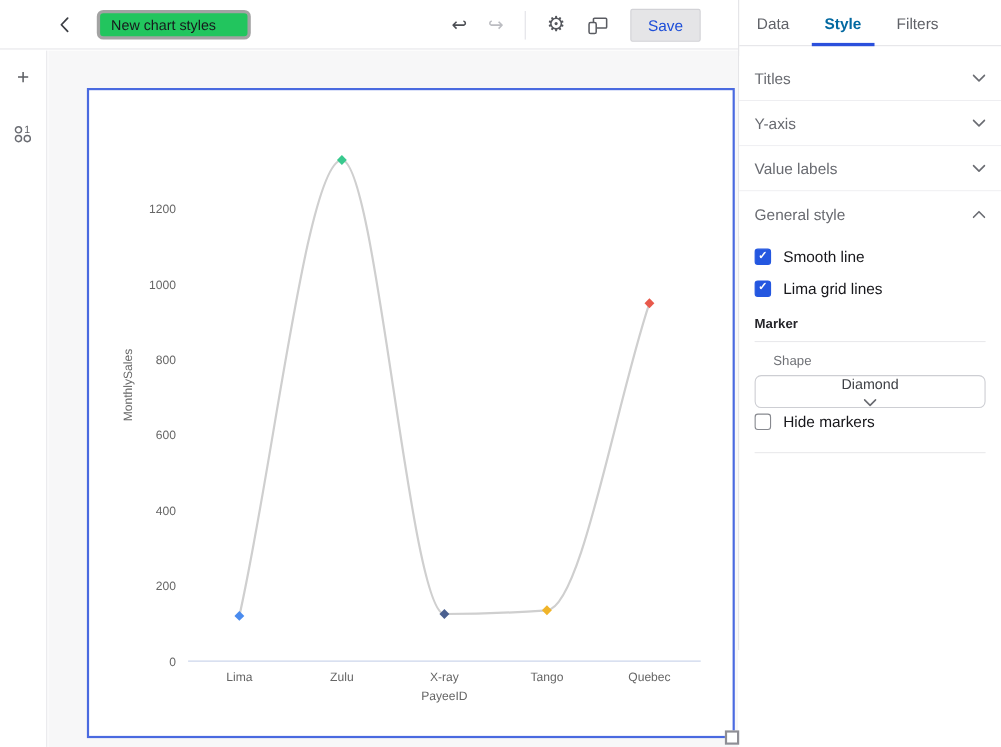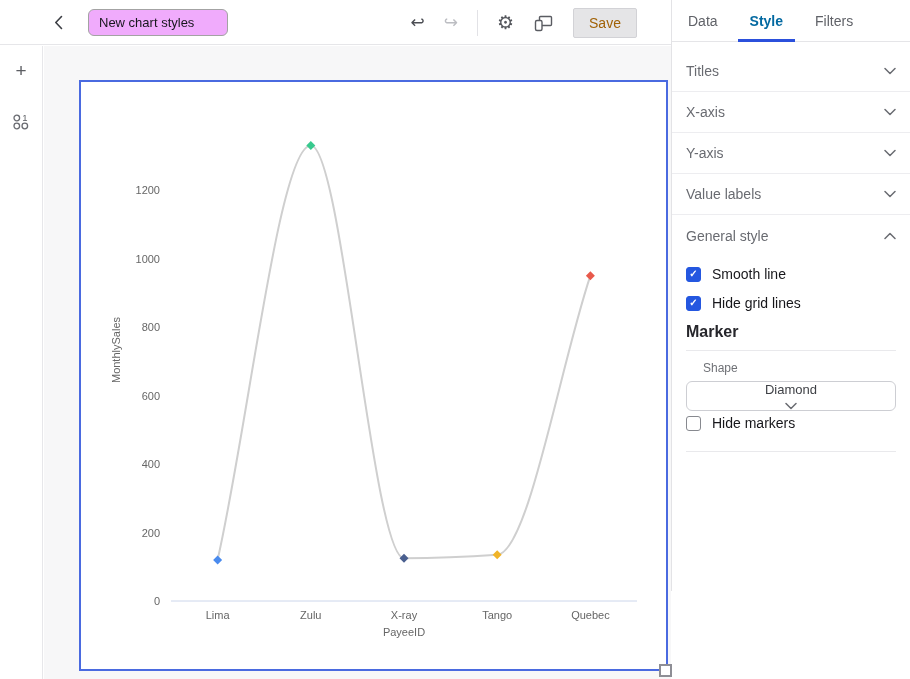--- a/index.html
+++ b/index.html
@@ -5,33 +5,33 @@
   * { margin:0; padding:0; box-sizing:border-box; }
   html,body { width:910px; height:679px; overflow:hidden; background:#fff;
     font-family:"Liberation Sans", sans-serif; }
   .app { position:relative; width:910px; height:679px; }
 
   
   .topbar { position:absolute; left:0; top:0; width:671px; height:45px; background:#fff;
     border-bottom:1px solid #e6e6e9; display:flex; align-items:center; }
   .back-btn { margin-left:48px; width:20px; height:24px; background:none; border:none;
     display:flex; align-items:center; justify-content:center; cursor:pointer; }
-  .title-input { margin-left:20px; width:140px; height:27px; border:1px solid #a3a3a3;
+  .title-input { margin-left:20px; width:140px; height:27px; border:3px solid #a3a3a3;
     border-radius:6px; padding:0 10px; font-size:13px; color:#17171c;
-    font-family:"Liberation Sans", sans-serif; outline:none; background:#f0abfc; }
+    font-family:"Liberation Sans", sans-serif; outline:none; background:#22c55e; }
   .tool-cluster { position:absolute; right:34px; top:0; height:45px; display:flex;
     align-items:center; gap:19px; }
   .icon-btn { background:none; border:none; cursor:pointer; display:flex; align-items:center;
     justify-content:center; padding:0; }
   .undo-glyph { font-size:17px; color:#4c4e54; line-height:1; }
   .redo-glyph { font-size:17px; color:#bcbdc2; line-height:1; }
   .gear-glyph { font-size:19px; color:#55575d; line-height:1; }
   .vdiv { width:1px; height:26px; background:#e2e2e6; }
   .save-btn { width:64px; height:30px; border-radius:2px; background:#e5e5e7;
-    border:1px solid #d2d2d6; color:#a16207; font-size:14px;
+    border:1px solid #d2d2d6; color:#1d4ed8; font-size:14px;
     font-family:"Liberation Sans", sans-serif; }
 
   
   .rail { position:absolute; left:0; top:46px; width:43px; bottom:0; background:#fff;
     border-right:1px solid #e7e7ea; display:flex; flex-direction:column; align-items:center; }
   .rail-plus { margin-top:15px; font-size:19px; color:#5c5e63; background:none; border:none;
     cursor:pointer; line-height:1; }
   .rail-widgets { margin-top:33px; background:none; border:none; cursor:pointer; }
 
   
@@ -63,21 +63,21 @@
   .chev { transition:none; }
   .chev.up { transform:rotate(180deg); }
   .general-body { padding:6px 14px 0; }
   .check-row { display:flex; align-items:center; gap:11px; height:24px; margin-bottom:5px;
     font-size:14px; color:#17171b; cursor:pointer; }
   .checkbox { width:15px; height:15px; border:1.5px solid #87898f; border-radius:3px;
     display:flex; align-items:center; justify-content:center; flex:0 0 auto; background:#fff; }
   .checkbox .mark { display:none; color:#fff; font-size:10px; font-weight:700; line-height:1; }
   .checkbox.checked { background:#2457e0; border-color:#2457e0; }
   .checkbox.checked .mark { display:block; }
-  .marker-heading { margin-top:8px; font-size:16px; font-weight:700; color:#26262b; }
+  .marker-heading { margin-top:13px; font-size:12px; font-weight:700; color:#26262b; }
   .panel-hr { border:none; border-top:1px solid #e9e9ec; margin-top:9px; }
   .shape-label { margin-top:10px; font-size:12px; color:#6f7176;margin-left:17px; }
   .select { margin-top:6px; height:30px; border:1px solid #cdced3; border-radius:6px;
     display:flex; align-items:center; justify-content:space-between; padding:0 12px;
     font-size:13px; color:#3f4146; background:#fff; cursor:pointer;flex-direction:column; }
   .hide-markers-row { }
   .end-hr { margin-top:16px; }
 </style>
 </head>
 <body>
@@ -161,26 +161,20 @@
     </nav>
 
     <div class="sections">
       <div class="section-row">
         <span>Titles</span>
         <svg class="chev" width="12" height="8" viewBox="0 0 12 8">
           <path d="M1 1.5 L6 6.5 L11 1.5" fill="none" stroke="#6a6c72" stroke-width="1.5" stroke-linecap="round" stroke-linejoin="round"></path>
         </svg>
       </div>
       <div class="section-row">
-        <span>X-axis</span>
-        <svg class="chev" width="12" height="8" viewBox="0 0 12 8">
-          <path d="M1 1.5 L6 6.5 L11 1.5" fill="none" stroke="#6a6c72" stroke-width="1.5" stroke-linecap="round" stroke-linejoin="round"></path>
-        </svg>
-      </div>
-      <div class="section-row">
         <span>Y-axis</span>
         <svg class="chev" width="12" height="8" viewBox="0 0 12 8">
           <path d="M1 1.5 L6 6.5 L11 1.5" fill="none" stroke="#6a6c72" stroke-width="1.5" stroke-linecap="round" stroke-linejoin="round"></path>
         </svg>
       </div>
       <div class="section-row">
         <span>Value labels</span>
         <svg class="chev" width="12" height="8" viewBox="0 0 12 8">
           <path d="M1 1.5 L6 6.5 L11 1.5" fill="none" stroke="#6a6c72" stroke-width="1.5" stroke-linecap="round" stroke-linejoin="round"></path>
         </svg>
@@ -196,21 +190,21 @@
         <label class="check-row">
           <span class="checkbox checked">
             <span class="mark">✓</span>
           </span>
           <span>Smooth line</span>
         </label>
         <label class="check-row">
           <span class="checkbox checked">
             <span class="mark">✓</span>
           </span>
-          <span>Hide grid lines</span>
+          <span>Lima grid lines</span>
         </label>
 
         <div class="marker-heading">Marker</div>
         <hr class="panel-hr">
 
         <div class="shape-label">Shape</div>
         <div class="select">
           <span>Diamond</span>
           <svg width="12" height="8" viewBox="0 0 12 8">
             <path d="M1 1.5 L6 6.5 L11 1.5" fill="none" stroke="#6a6c72" stroke-width="1.5" stroke-linecap="round" stroke-linejoin="round"></path>

